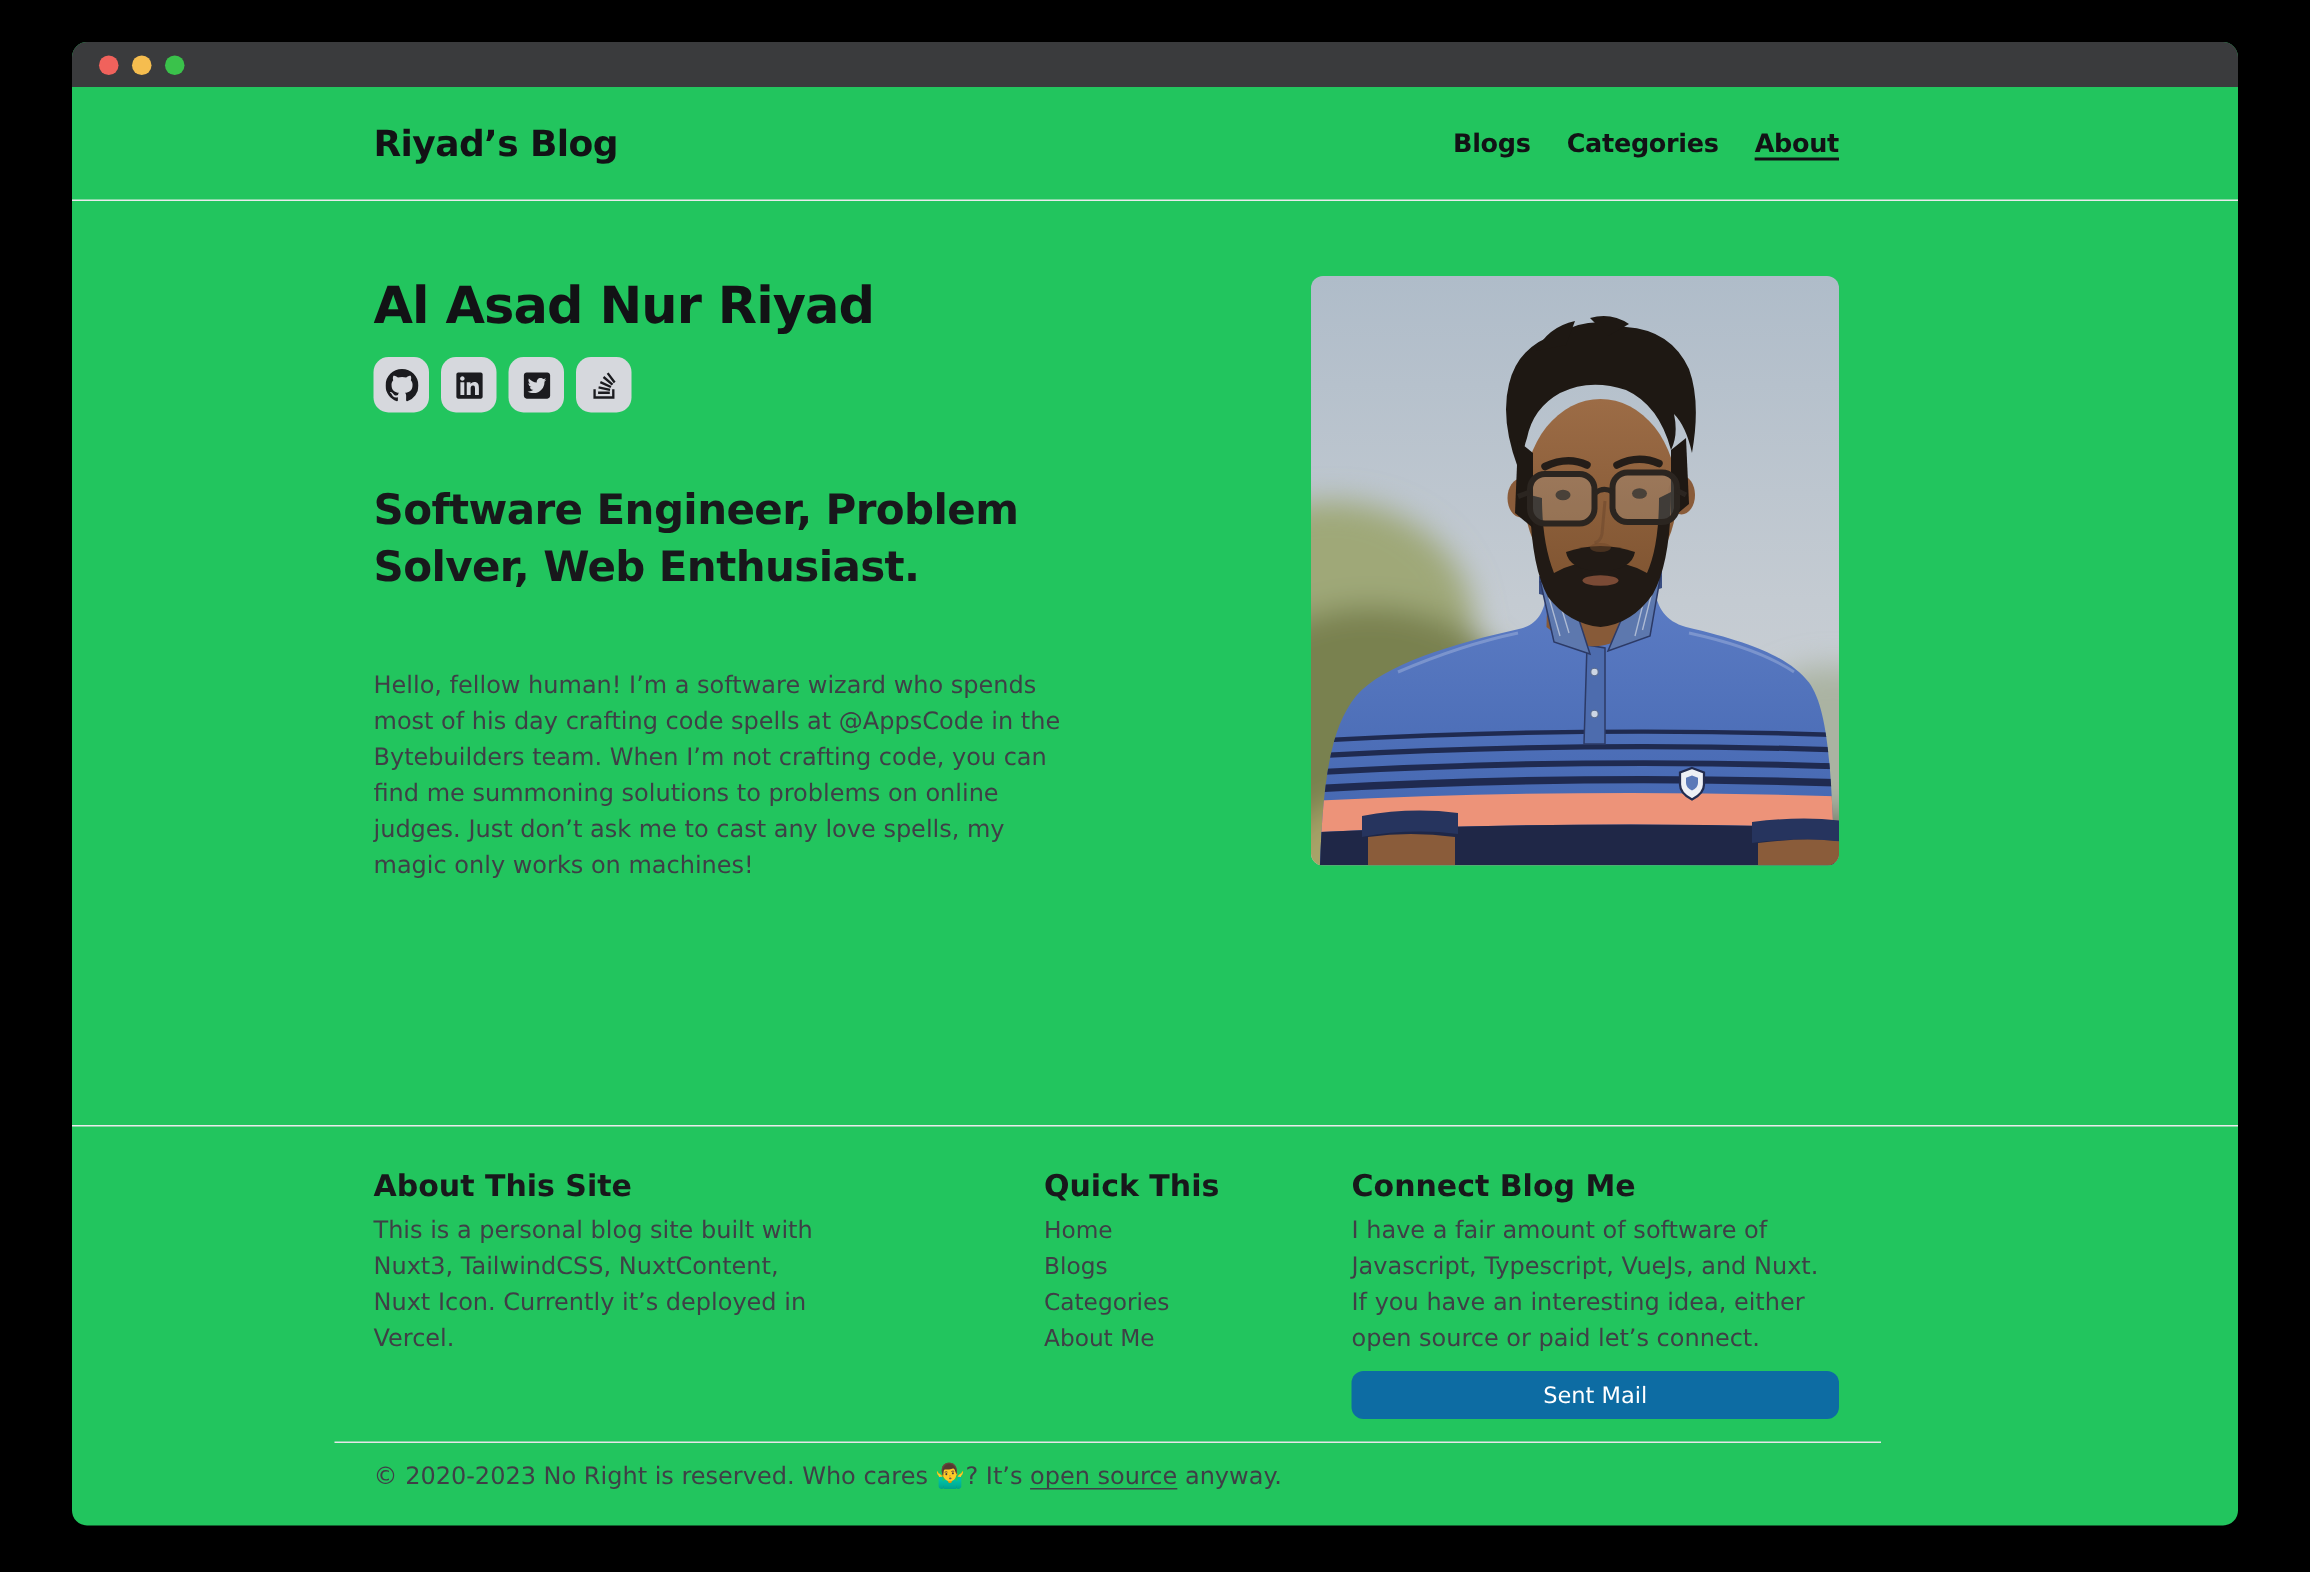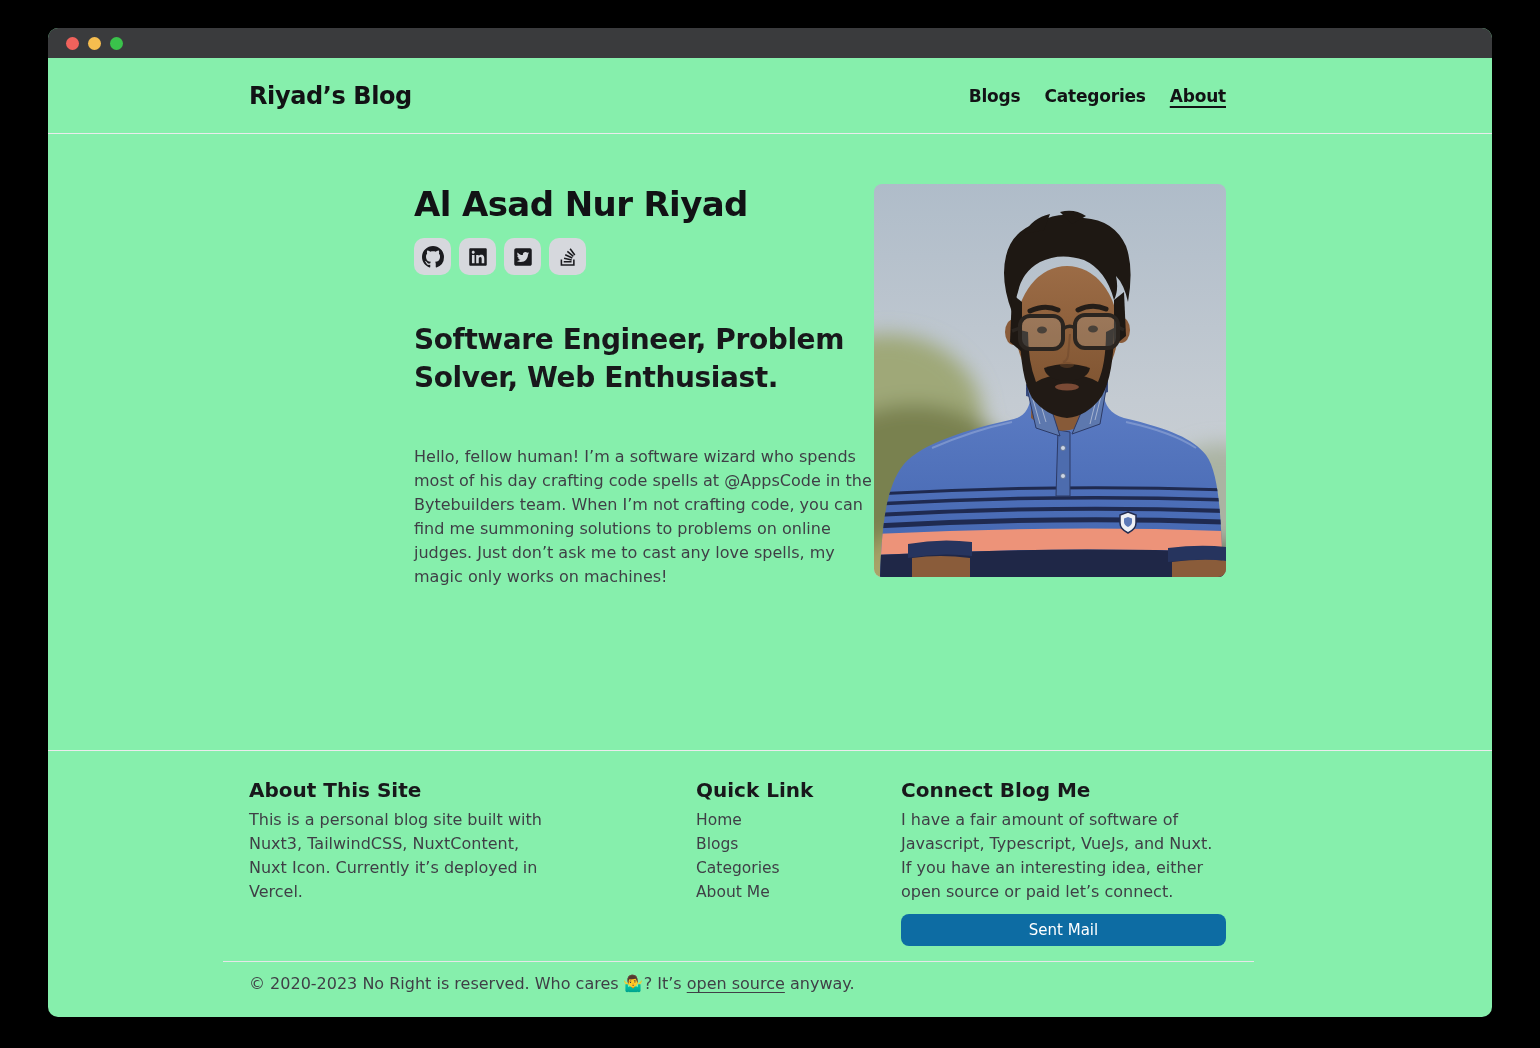--- a/index.html
+++ b/index.html
@@ -3,36 +3,36 @@
 <meta charset="utf-8">
 <style>
   html,body{margin:0;padding:0;}
   body{
     width:1540px;height:1048px;position:relative;background:#000;
     font-family:"DejaVu Sans","Liberation Sans",sans-serif;
     -webkit-font-smoothing:antialiased;
   }
   .window{
     position:absolute;left:48px;top:28px;width:1444px;height:989px;
-    background:#86efac;border-radius:10px;overflow:hidden;
+    background:#22c55e;border-radius:10px;overflow:hidden;
   }
   
   .titlebar{height:30px;background:#3a3b3d;display:flex;align-items:center;gap:9px;padding-left:18px;}
   .tl{width:13px;height:13px;border-radius:50%;}
   
   .header{height:75px;border-bottom:1px solid #ebebed;}
   .container{width:977px;margin-left:201px;}
   .header-inner{display:flex;align-items:center;justify-content:space-between;height:75px;}
   .logo{font-size:24px;font-weight:700;color:#121215;letter-spacing:-0.4px;text-decoration:none;}
   .nav{display:flex;gap:24px;}
   .nav a{font-size:17px;font-weight:700;color:#121215;text-decoration:none;letter-spacing:-0.2px;}
   .nav a.active{text-decoration:underline;text-underline-offset:4px;text-decoration-thickness:2px;}
   
   .main{height:616px;}
-  .hero{display:flex;justify-content:flex-end;align-items:flex-start;padding-top:50px;}
+  .hero{display:flex;justify-content:space-between;align-items:flex-start;padding-top:50px;}
   .hero-left{width:460px;}
   .name{font-size:34px;line-height:40px;font-weight:700;color:#121215;letter-spacing:-0.6px;margin:0 0 14px;}
   .socials{display:flex;gap:8px;margin:0 0 46px;}
   .social-btn{
     width:37px;height:37px;background:#d6d8dd;border-radius:10px;border:none;cursor:pointer;
     display:flex;align-items:center;justify-content:center;padding:0;color:#1b1b1f;
   }
   .social-btn svg{display:block;}
   .headline{font-size:28px;line-height:38px;font-weight:700;color:#18181b;letter-spacing:-0.4px;margin:0 0 48px;}
   .bio{font-size:16px;line-height:24px;color:#3f3f46;margin:0;}
@@ -214,21 +214,21 @@
   </div>
 
   <div class="footer">
     <div class="container">
       <div class="footer-cols">
         <div class="fcol1">
           <h3 class="ftitle">About This Site</h3>
           <p class="ftext">This is a personal blog site built with Nuxt3, TailwindCSS, NuxtContent, Nuxt Icon. Currently it’s deployed in Vercel.</p>
         </div>
         <div class="fcol2">
-          <h3 class="ftitle">Quick Link</h3>
+          <h3 class="ftitle">Quick This</h3>
           <a href="#" class="flink">Home</a>
           <a href="#" class="flink">Blogs</a>
           <a href="#" class="flink">Categories</a>
           <a href="#" class="flink">About Me</a>
         </div>
         <div class="fcol3">
           <h3 class="ftitle">Connect Blog Me</h3>
           <p class="ftext">I have a fair amount of software of Javascript, Typescript, VueJs, and Nuxt. If you have an interesting idea, either open source or paid let’s connect.</p>
           <button class="mail-btn">Sent Mail</button>
         </div>

